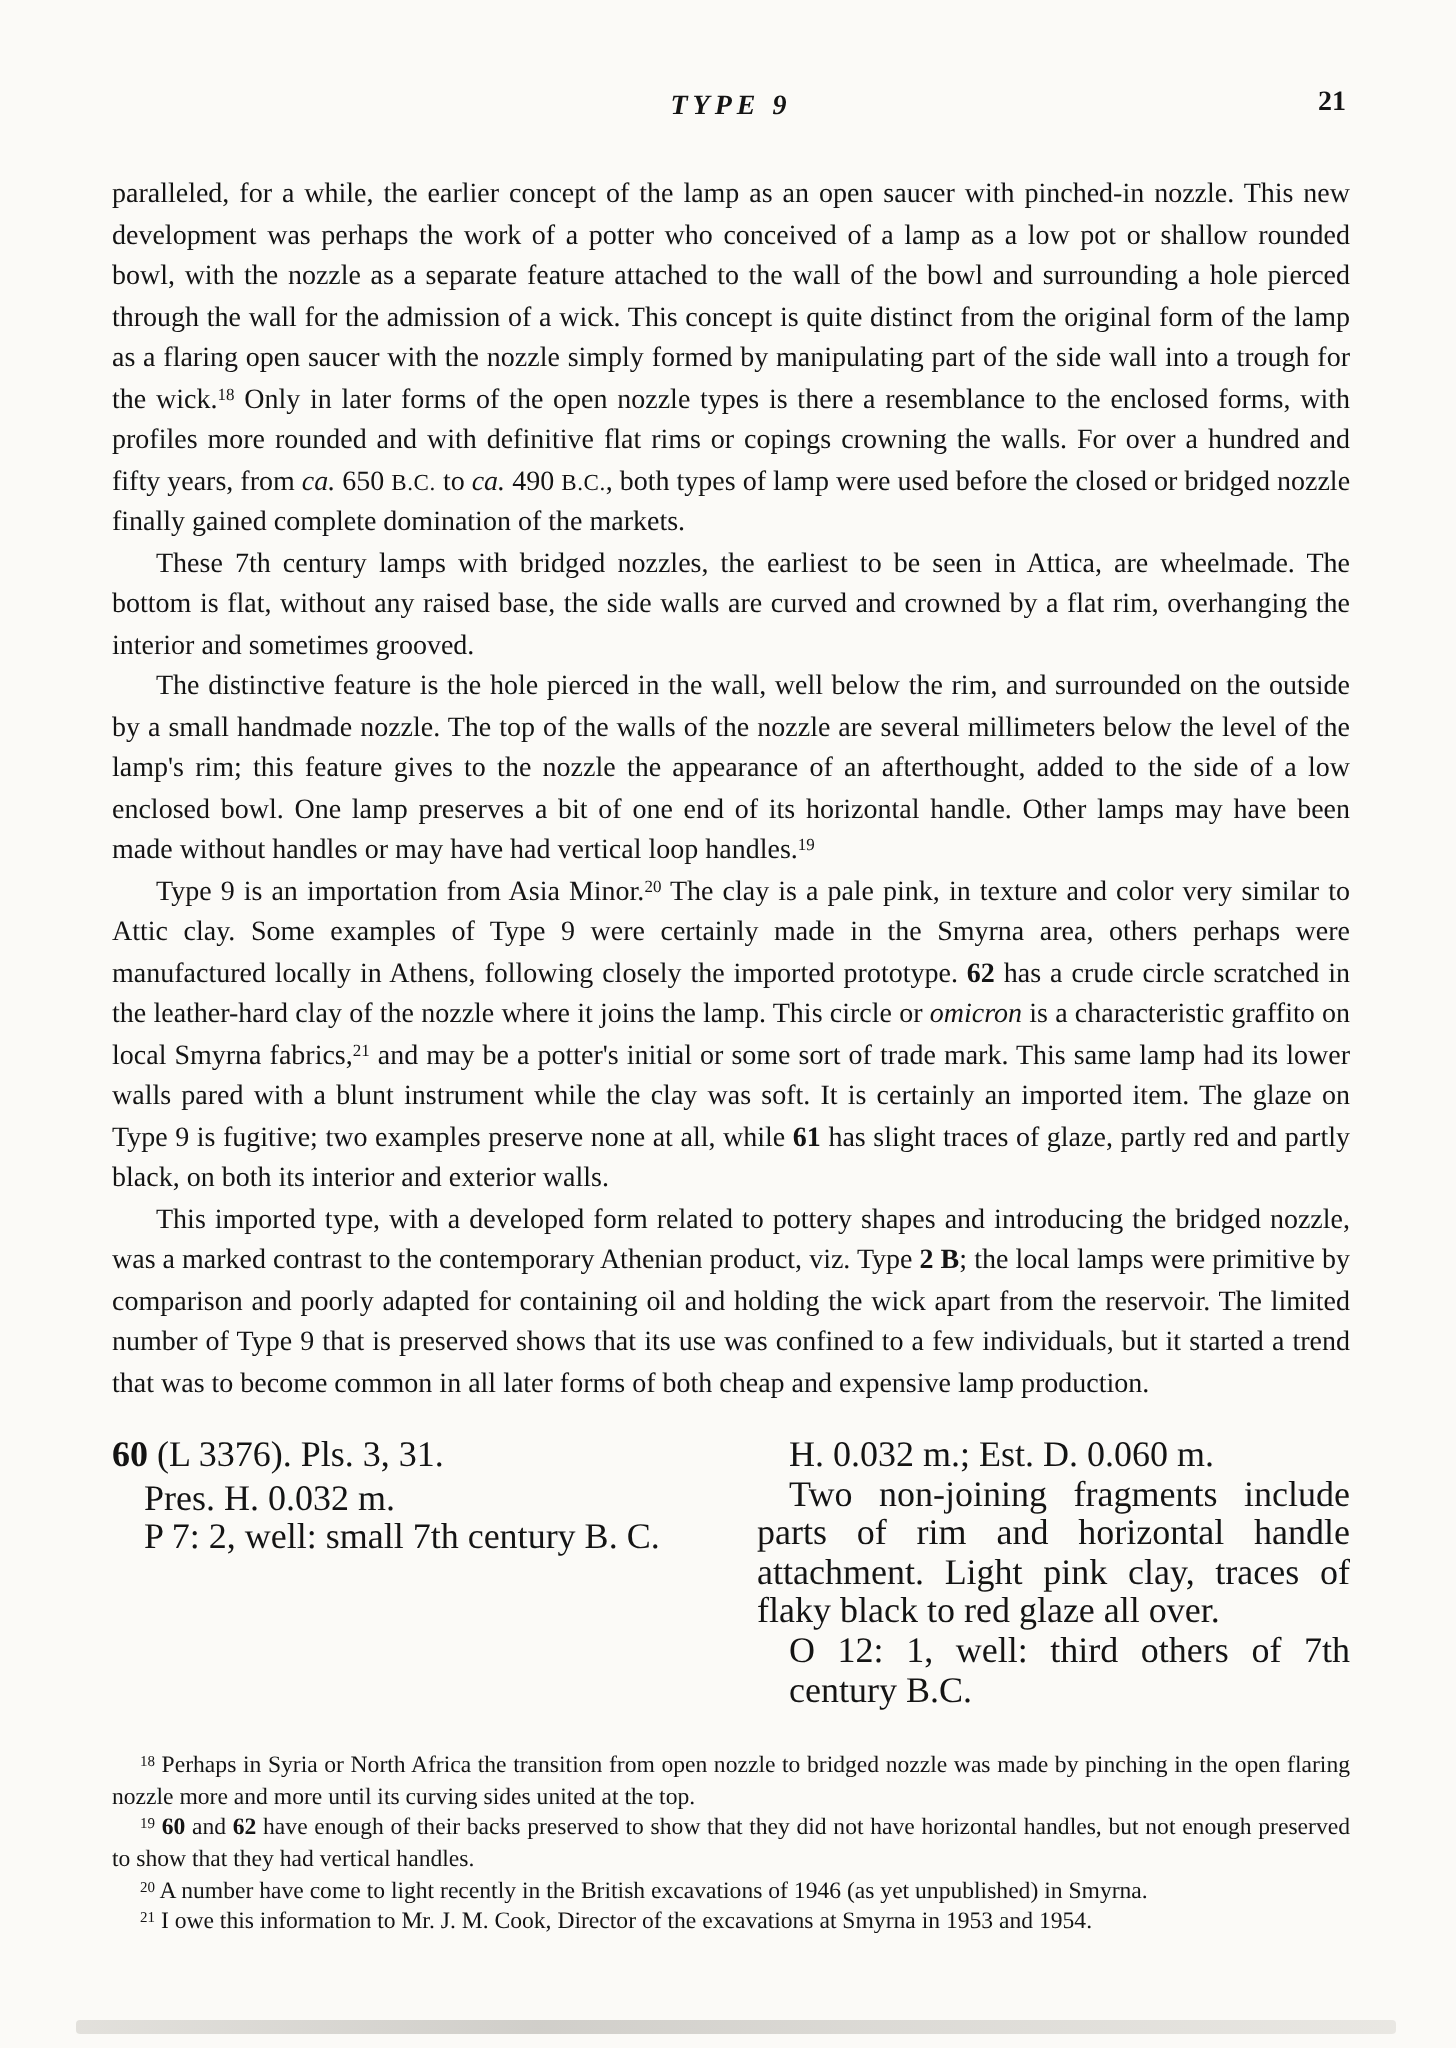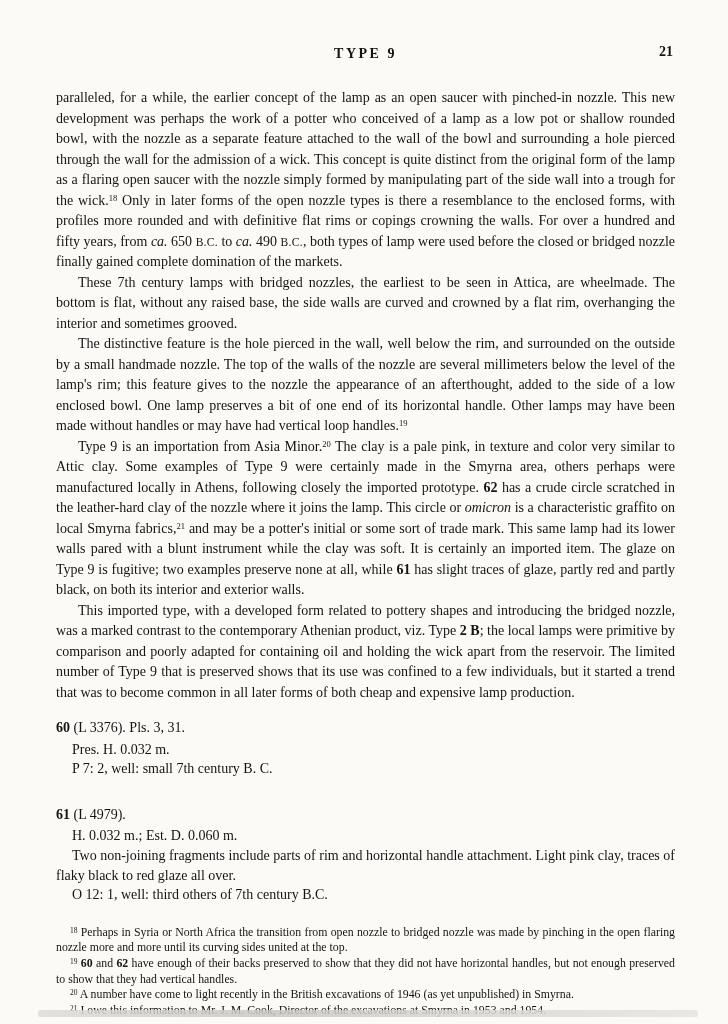--- a/index.html
+++ b/index.html
@@ -3,30 +3,30 @@
 <meta charset="utf-8">
 <style>
   html,body{margin:0;padding:0;background:#fbfaf7;}
   .page{
     width:728px;height:1024px;box-sizing:border-box;
     background:#fbfaf7;color:#141414;position:relative;overflow:hidden;
     font-family:"Liberation Serif", serif;
     padding:44px 53px 0 56px;
   }
   .header{position:relative;text-align:center;height:22px;margin-bottom:22px;}
-  .header .title{font-size:14px;letter-spacing:2.5px;font-weight:bold;}
+  .header .title{font-size:14px;letter-spacing:2.5px;font-weight:bold;font-style:italic;}
   .header .pageno{position:absolute;right:2px;top:0;font-size:14px;font-weight:bold;letter-spacing:0;}
   .body{font-size:14px;line-height:20.5px;text-align:justify;}
   p.para{margin:0;}
   p.para.ind{text-indent:22px;}
   .seg-i{font-style:italic;}
   .seg-b{font-weight:bold;margin-top:18px;}
   .seg-sup{font-size:8.5px;vertical-align:4px;line-height:0;}
   .seg-sc{font-size:11.5px;letter-spacing:.3px;}
-  .catalog{display:flex;gap:26px;margin-top:15px;font-size:14px;line-height:19.6px;flex-direction:column;}
+  .catalog{display:flex;gap:26px;margin-top:15px;font-size:18px;line-height:19.6px;}
   .entry{flex:1;text-align:justify;}
   .entry .heading{margin:0 0 2px 0;}
   .entry .meas{padding-left:16px;}
   .entry .desc{margin:0;text-indent:16px;}
   .entry .context{padding-left:16px;}
   .footnotes{margin-top:20px;font-size:11.8px;line-height:15.6px;text-align:justify;}
   .fn{margin:0;text-indent:14px;}
   .fn .seg-sup{font-size:7.5px;vertical-align:3px;}
   .scan-edge{
     position:absolute;left:38px;right:30px;bottom:7px;height:7px;
@@ -52,21 +52,20 @@
     <p class="para ind"><span>This imported type, with a developed form related to pottery shapes and introducing the bridged nozzle, was a marked contrast to the contemporary Athenian product, viz. Type </span><span class="seg-b">2 B</span><span>; the local lamps were primitive by comparison and poorly adapted for containing oil and holding the wick apart from the reservoir. The limited number of Type 9 that is preserved shows that its use was confined to a few individuals, but it started a trend that was to become common in all later forms of both cheap and expensive lamp production.</span></p>
   </div>
 
   <div class="catalog">
     <div class="entry">
       <p class="heading"><span class="seg-b">60</span><span> (L 3376). Pls. 3, 31.</span></p>
       <div class="meas">Pres. H. 0.032 m.</div>
       <div class="context">P 7: 2, well: small 7th century B. C.</div>
     </div>
     <div class="entry">
-      <p class="heading"><span class="seg-b">61</span><span> (L 4979).</span></p>
       <div class="meas">H. 0.032 m.; Est. D. 0.060 m.</div>
       <p class="desc">Two non-joining fragments include parts of rim and horizontal handle attachment. Light pink clay, traces of flaky black to red glaze all over.</p>
       <div class="context">O 12: 1, well: third others of 7th century B.C.</div>
     </div>
   </div>
 
   <div class="footnotes">
     <p class="fn"><span class="seg-sup">18</span><span> Perhaps in Syria or North Africa the transition from open nozzle to bridged nozzle was made by pinching in the open flaring nozzle more and more until its curving sides united at the top.</span></p>
     <p class="fn"><span class="seg-sup">19</span><span> </span><span class="seg-b">60</span><span> and </span><span class="seg-b">62</span><span> have enough of their backs preserved to show that they did not have horizontal handles, but not enough preserved to show that they had vertical handles.</span></p>
     <p class="fn"><span class="seg-sup">20</span><span> A number have come to light recently in the British excavations of 1946 (as yet unpublished) in Smyrna.</span></p>

